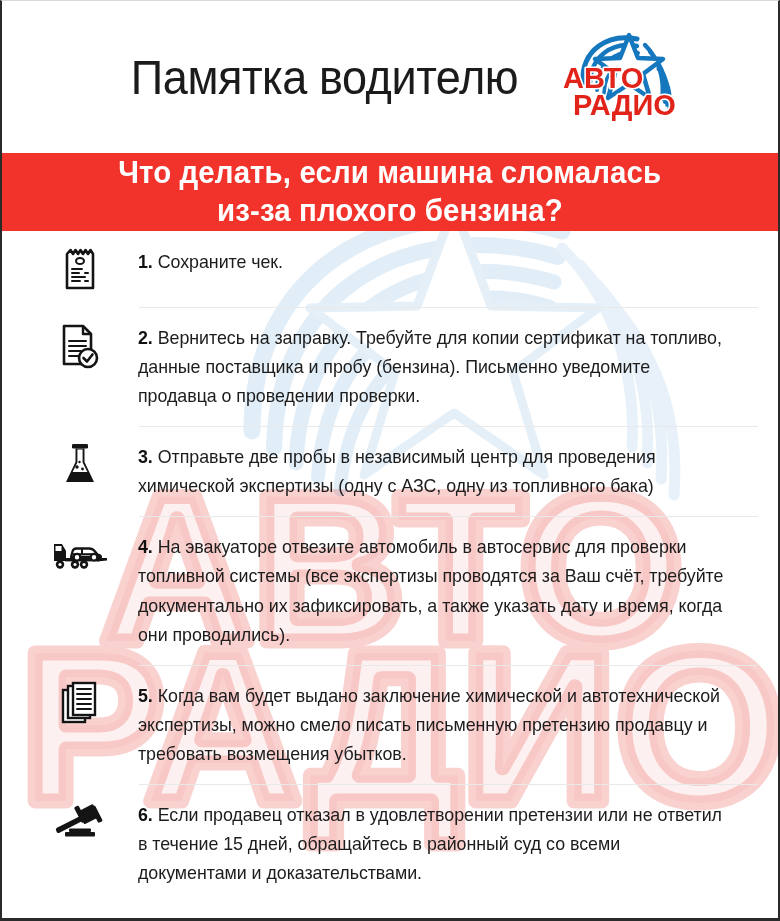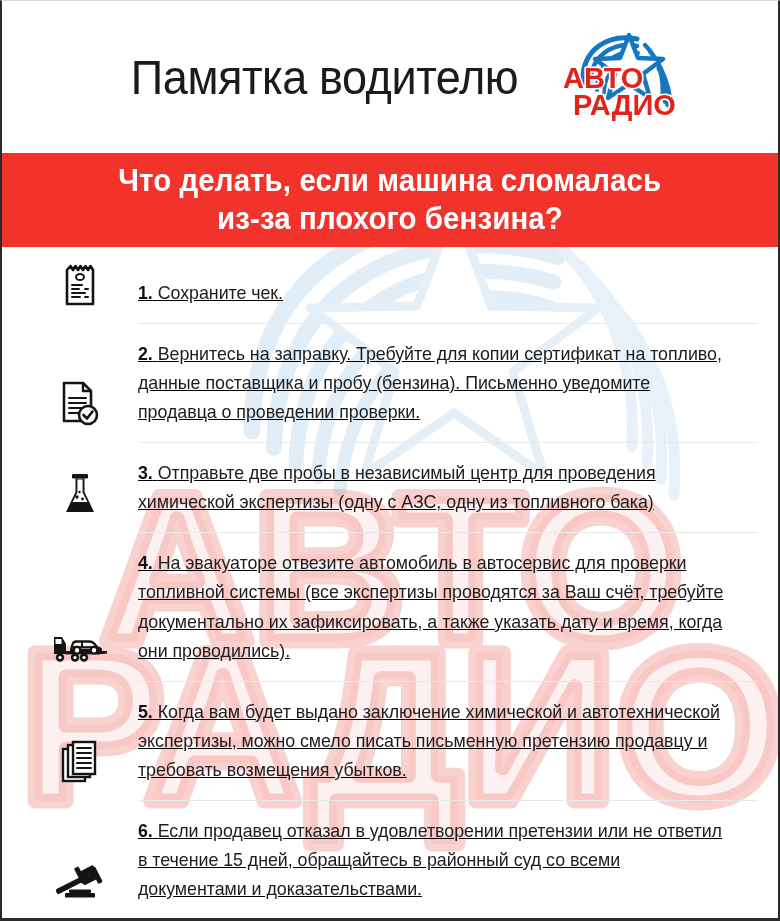--- a/index.html
+++ b/index.html
@@ -66,21 +66,21 @@
     height: 92px;
     flex: 0 0 auto;
     position: relative;
   }
 
   
   .banner {
     position: relative;
     z-index: 3;
     background: #f2332b;
-    height: 94px;
+    height: 78px;
     display: flex;
     flex-direction: column;
     align-items: center;
     justify-content: center;
     box-sizing: border-box;
   }
   .banner-line {
     color: #ffffff;
     font-family: "Liberation Sans Narrow", "Liberation Sans", sans-serif;
     font-size: 31px;
@@ -95,25 +95,24 @@
   .steps {
     position: relative;
     z-index: 2;
     padding: 0;
     margin: 0;
     list-style: none;
   }
   .step {
     position: relative;
     display: flex;
-    align-items: flex-end;
+    align-items: flex-start;
     box-sizing: border-box;
     padding: 16px 30px 16px 0;
     min-height: 62px;
-    text-decoration: underline;
   }
   .step + .step::before {
     content: "";
     position: absolute;
     left: 137px;
     right: 20px;
     top: 0;
     height: 1px;
     background: #e9e9e9;
   }

